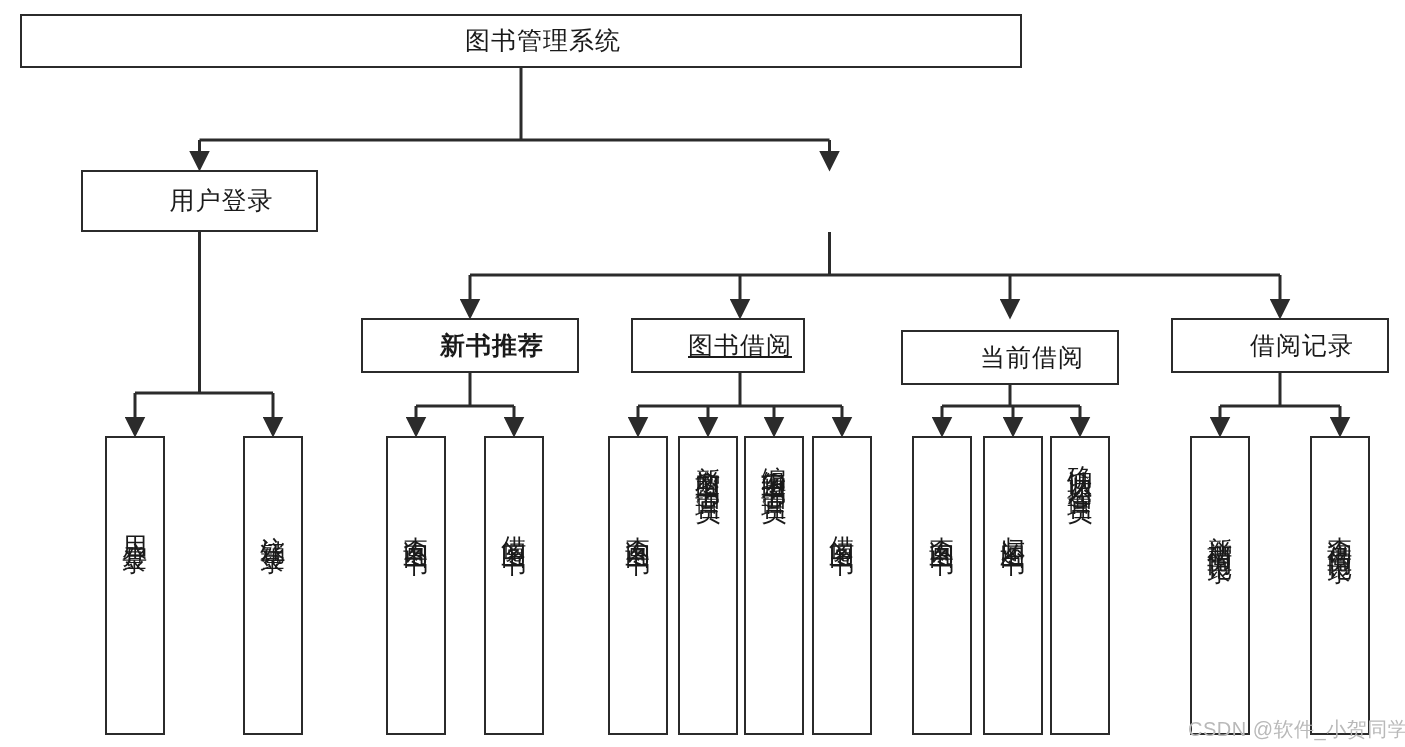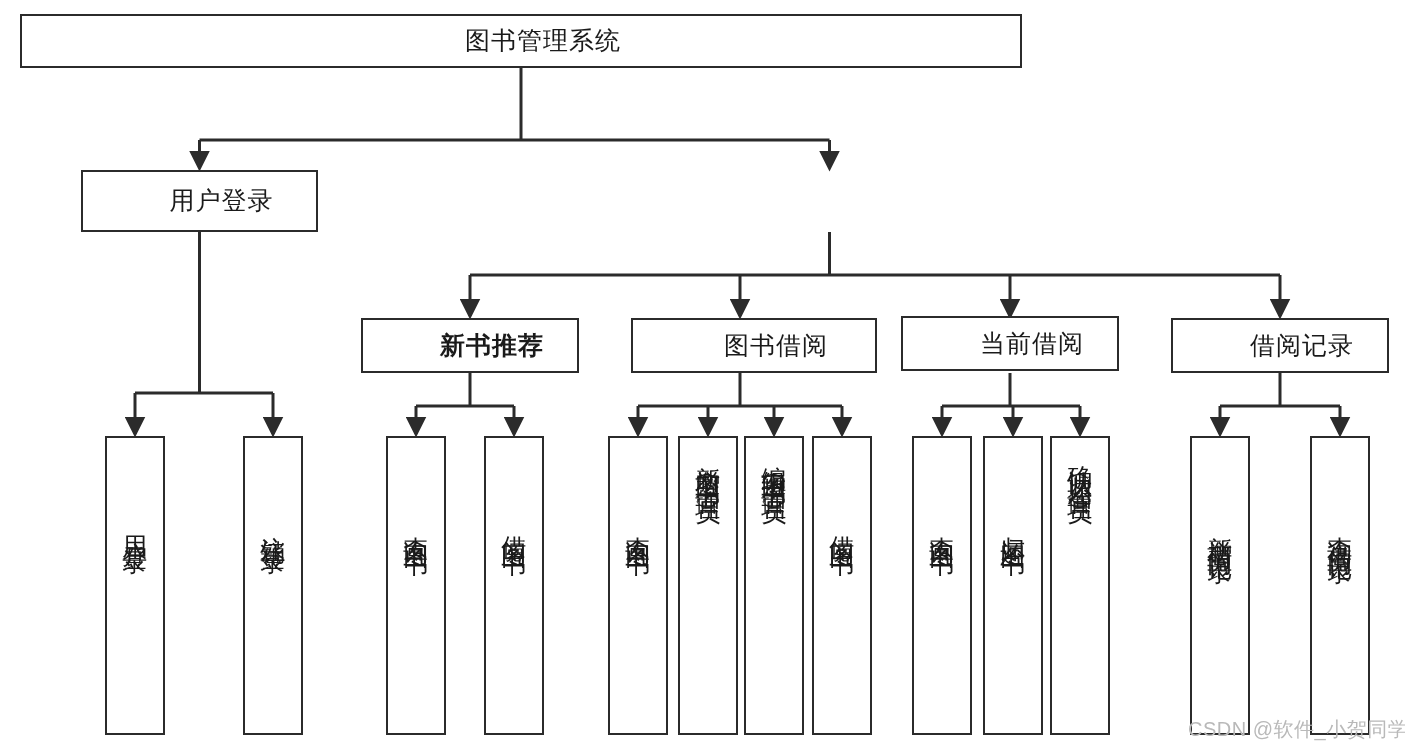--- a/index.html
+++ b/index.html
@@ -120,24 +120,24 @@
     <span>图书管理系统</span>
   </div>
 
   <div class="node node-h" id="n-l2-0" style="left: 81px; top: 170px; width: 237px; height: 62px;">
     <span>用户登录</span>
   </div>
 
   <div class="node node-h" id="n-l3-0" style="left: 361px; top: 318px; width: 218px; height: 55px; font-weight: bold;">
     <span>新书推荐</span>
   </div>
-  <div class="node node-h" id="n-l3-1" style="left: 631px; top: 318px; width: 246px; height: 55px;">
+  <div class="node node-h" id="n-l3-1" style="left: 631px; top: 318px; width: 174px; height: 55px; text-decoration: underline;">
     <span>图书借阅</span>
   </div>
-  <div class="node node-h" id="n-l3-2" style="left: 901px; top: 316px; width: 218px; height: 55px;">
+  <div class="node node-h" id="n-l3-2" style="left: 901px; top: 330px; width: 218px; height: 55px;">
     <span>当前借阅</span>
   </div>
   <div class="node node-h" id="n-l3-3" style="left: 1171px; top: 318px; width: 218px; height: 55px;">
     <span>借阅记录</span>
   </div>
 
   <div class="node node-v" id="n-lf-0" style="left: 105px; top: 436px; width: 60px; height: 299px;">
     <span class="vtext vtext-mid">用户登录</span>
   </div>
   <div class="node node-v" id="n-lf-1" style="left: 243px; top: 436px; width: 60px; height: 299px;">

